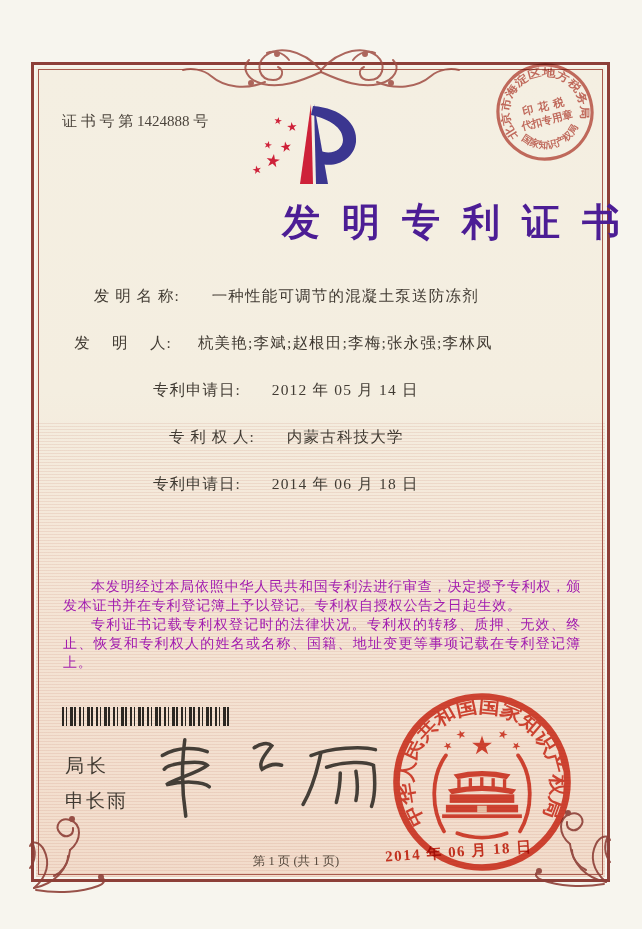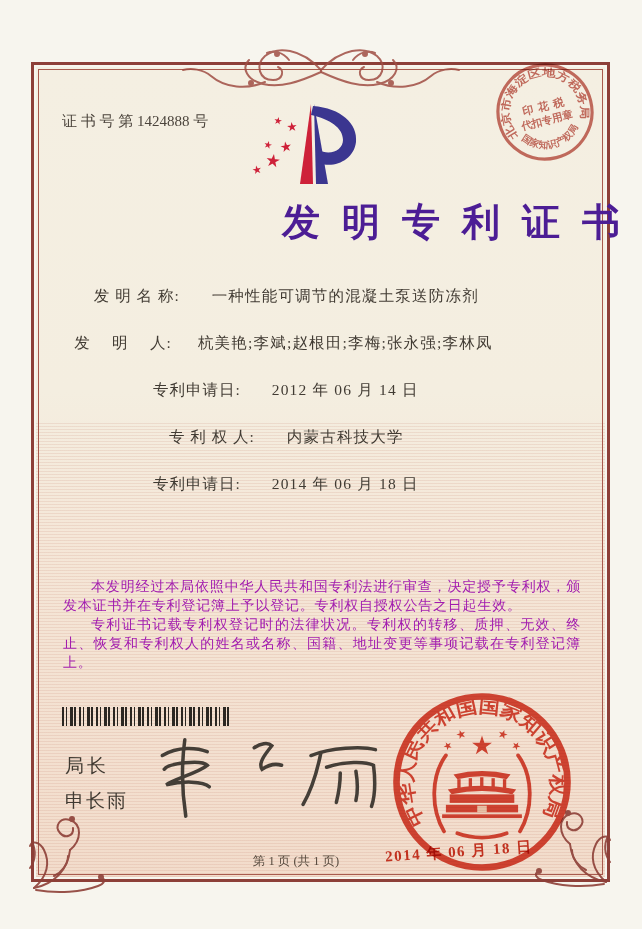--- a/index.html
+++ b/index.html
@@ -170,21 +170,21 @@
     <div class="field-row">
       <span class="field-label">发 明 名 称:</span>
       <span class="field-value">一种性能可调节的混凝土泵送防冻剂</span>
     </div>
     <div class="field-row">
       <span class="field-label">发　 明　 人:</span>
       <span class="field-value">杭美艳;李斌;赵根田;李梅;张永强;李林凤</span>
     </div>
     <div class="field-row">
       <span class="field-label">专利申请日:</span>
-      <span class="field-value">2012 年 06 月 14 日</span>
+      <span class="field-value">2012 年 05 月 14 日</span>
     </div>
     <div class="field-row">
       <span class="field-label">专 利 权 人:</span>
       <span class="field-value">内蒙古科技大学</span>
     </div>
     <div class="field-row">
       <span class="field-label">专利申请日:</span>
       <span class="field-value">2014 年 06 月 18 日</span>
     </div>
   </div>

